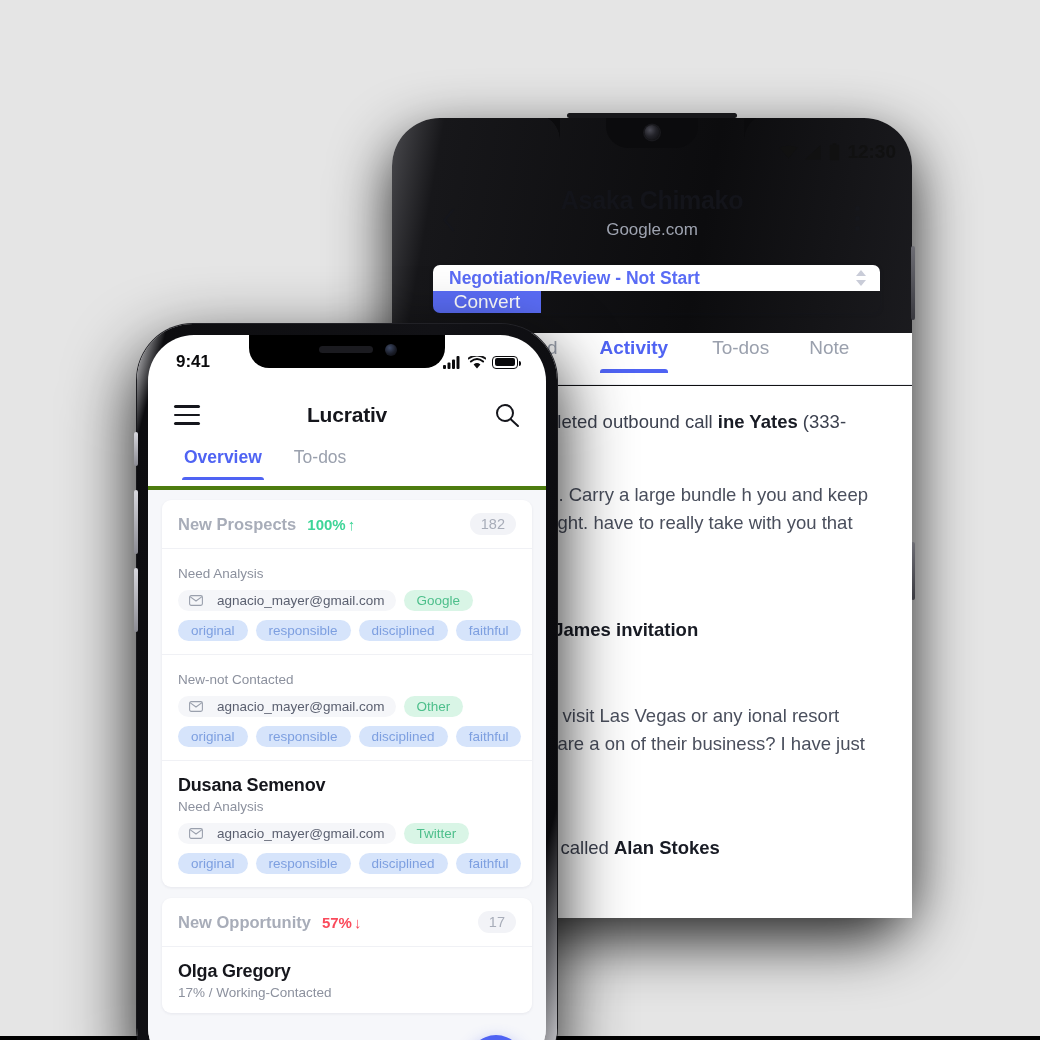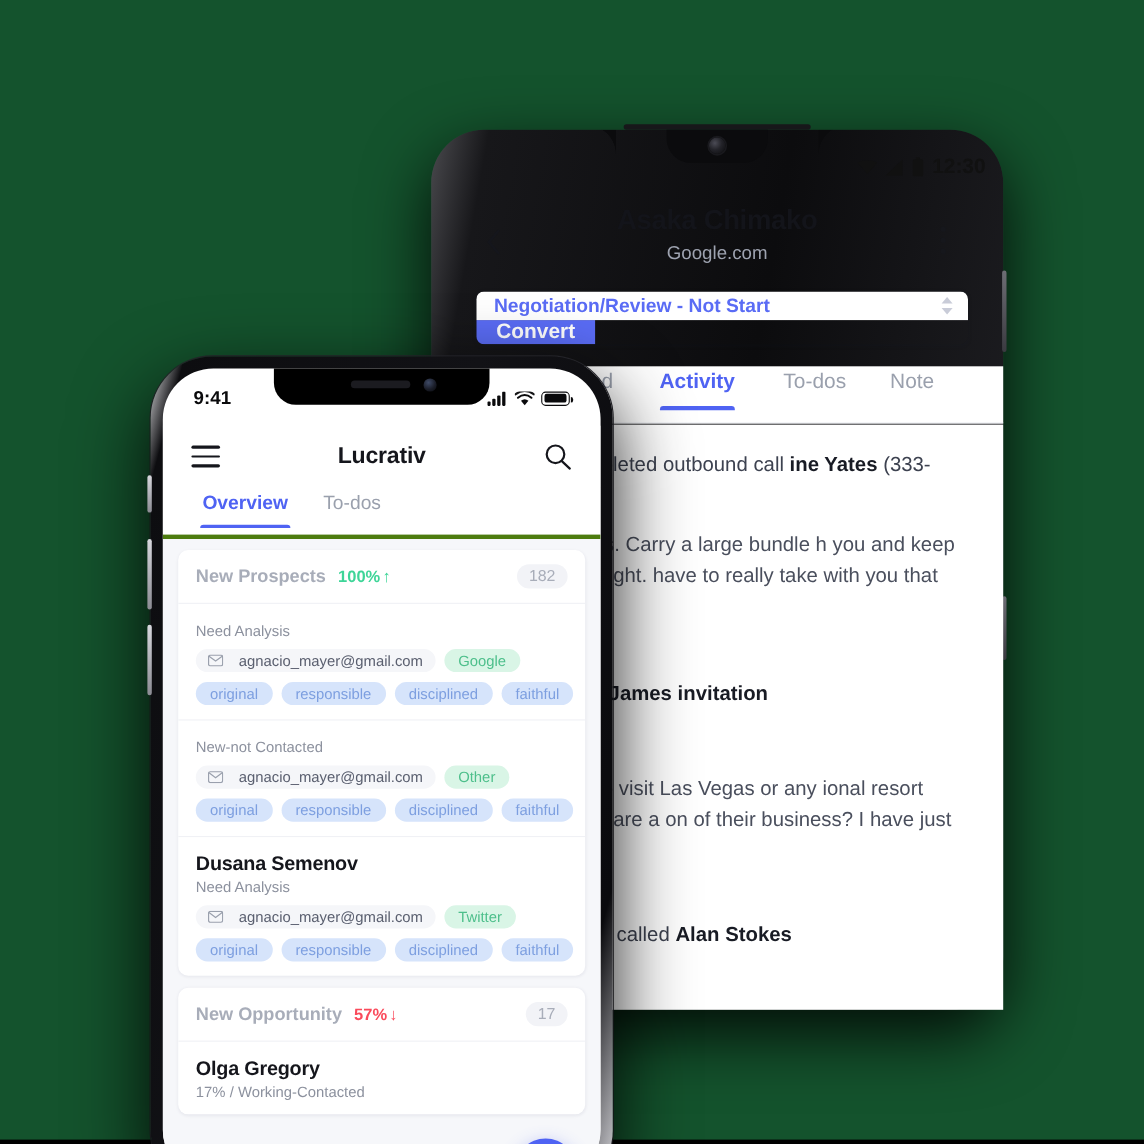--- a/index.html
+++ b/index.html
@@ -2,21 +2,21 @@
 <html><head>
 <meta charset="utf-8">
 <style>
   * { margin:0; padding:0; box-sizing:border-box; }
   html, body {
     width:1040px; height:1040px;
     background:#000;
     font-family:"Liberation Sans", sans-serif;
     overflow:hidden;
   }
-  .stage { position:relative; width:1040px; height:1036px; background:#14532d; }
+  .stage { position:relative; width:1040px; height:1036px; background:#e5e5e5; }
 
   
   .android-phone{
     position:absolute; left:392px; top:118px; width:520px; height:800px;
     background:linear-gradient(100deg,#4a4a4e 0%,#17171a 8%,#0c0c0e 50%,#1d1d21 90%,#55555a 100%);
     border-radius:48px;
     padding:9px;
     box-shadow:0 22px 60px rgba(0,0,0,.85);
   }
   .and-notch{
@@ -85,21 +85,21 @@
   }
   .stepper{ position:absolute; right:14px; top:50%; transform:translateY(-50%);
             display:flex; flex-direction:column; gap:4px; }
   .stepper span{ display:block; width:0;height:0; border-left:5px solid transparent;
                  border-right:5px solid transparent; }
   .stepper .up{ border-bottom:6px solid #c9ccd8; }
   .stepper .dn{ border-top:6px solid #c9ccd8; }
   .and-convert{
     width:108px; background:#5a6cf5; color:#fff;
     display:flex; align-items:center; justify-content:center;
-    font-size:19px; font-weight:700; cursor:pointer; border:none;
+    font-size:19px; font-weight:400; cursor:pointer; border:none;
     font-family:inherit;
   }
 
   .and-tabs{
     position:absolute; left:0; right:0; top:215px; height:52px;
     display:flex; align-items:flex-start; gap:0;
     border-bottom:1px solid #edeff3; background:#fff;
   }
   .and-tab{
     font-size:19px; color:#9aa0ad; padding:4px 0 14px; position:relative;

